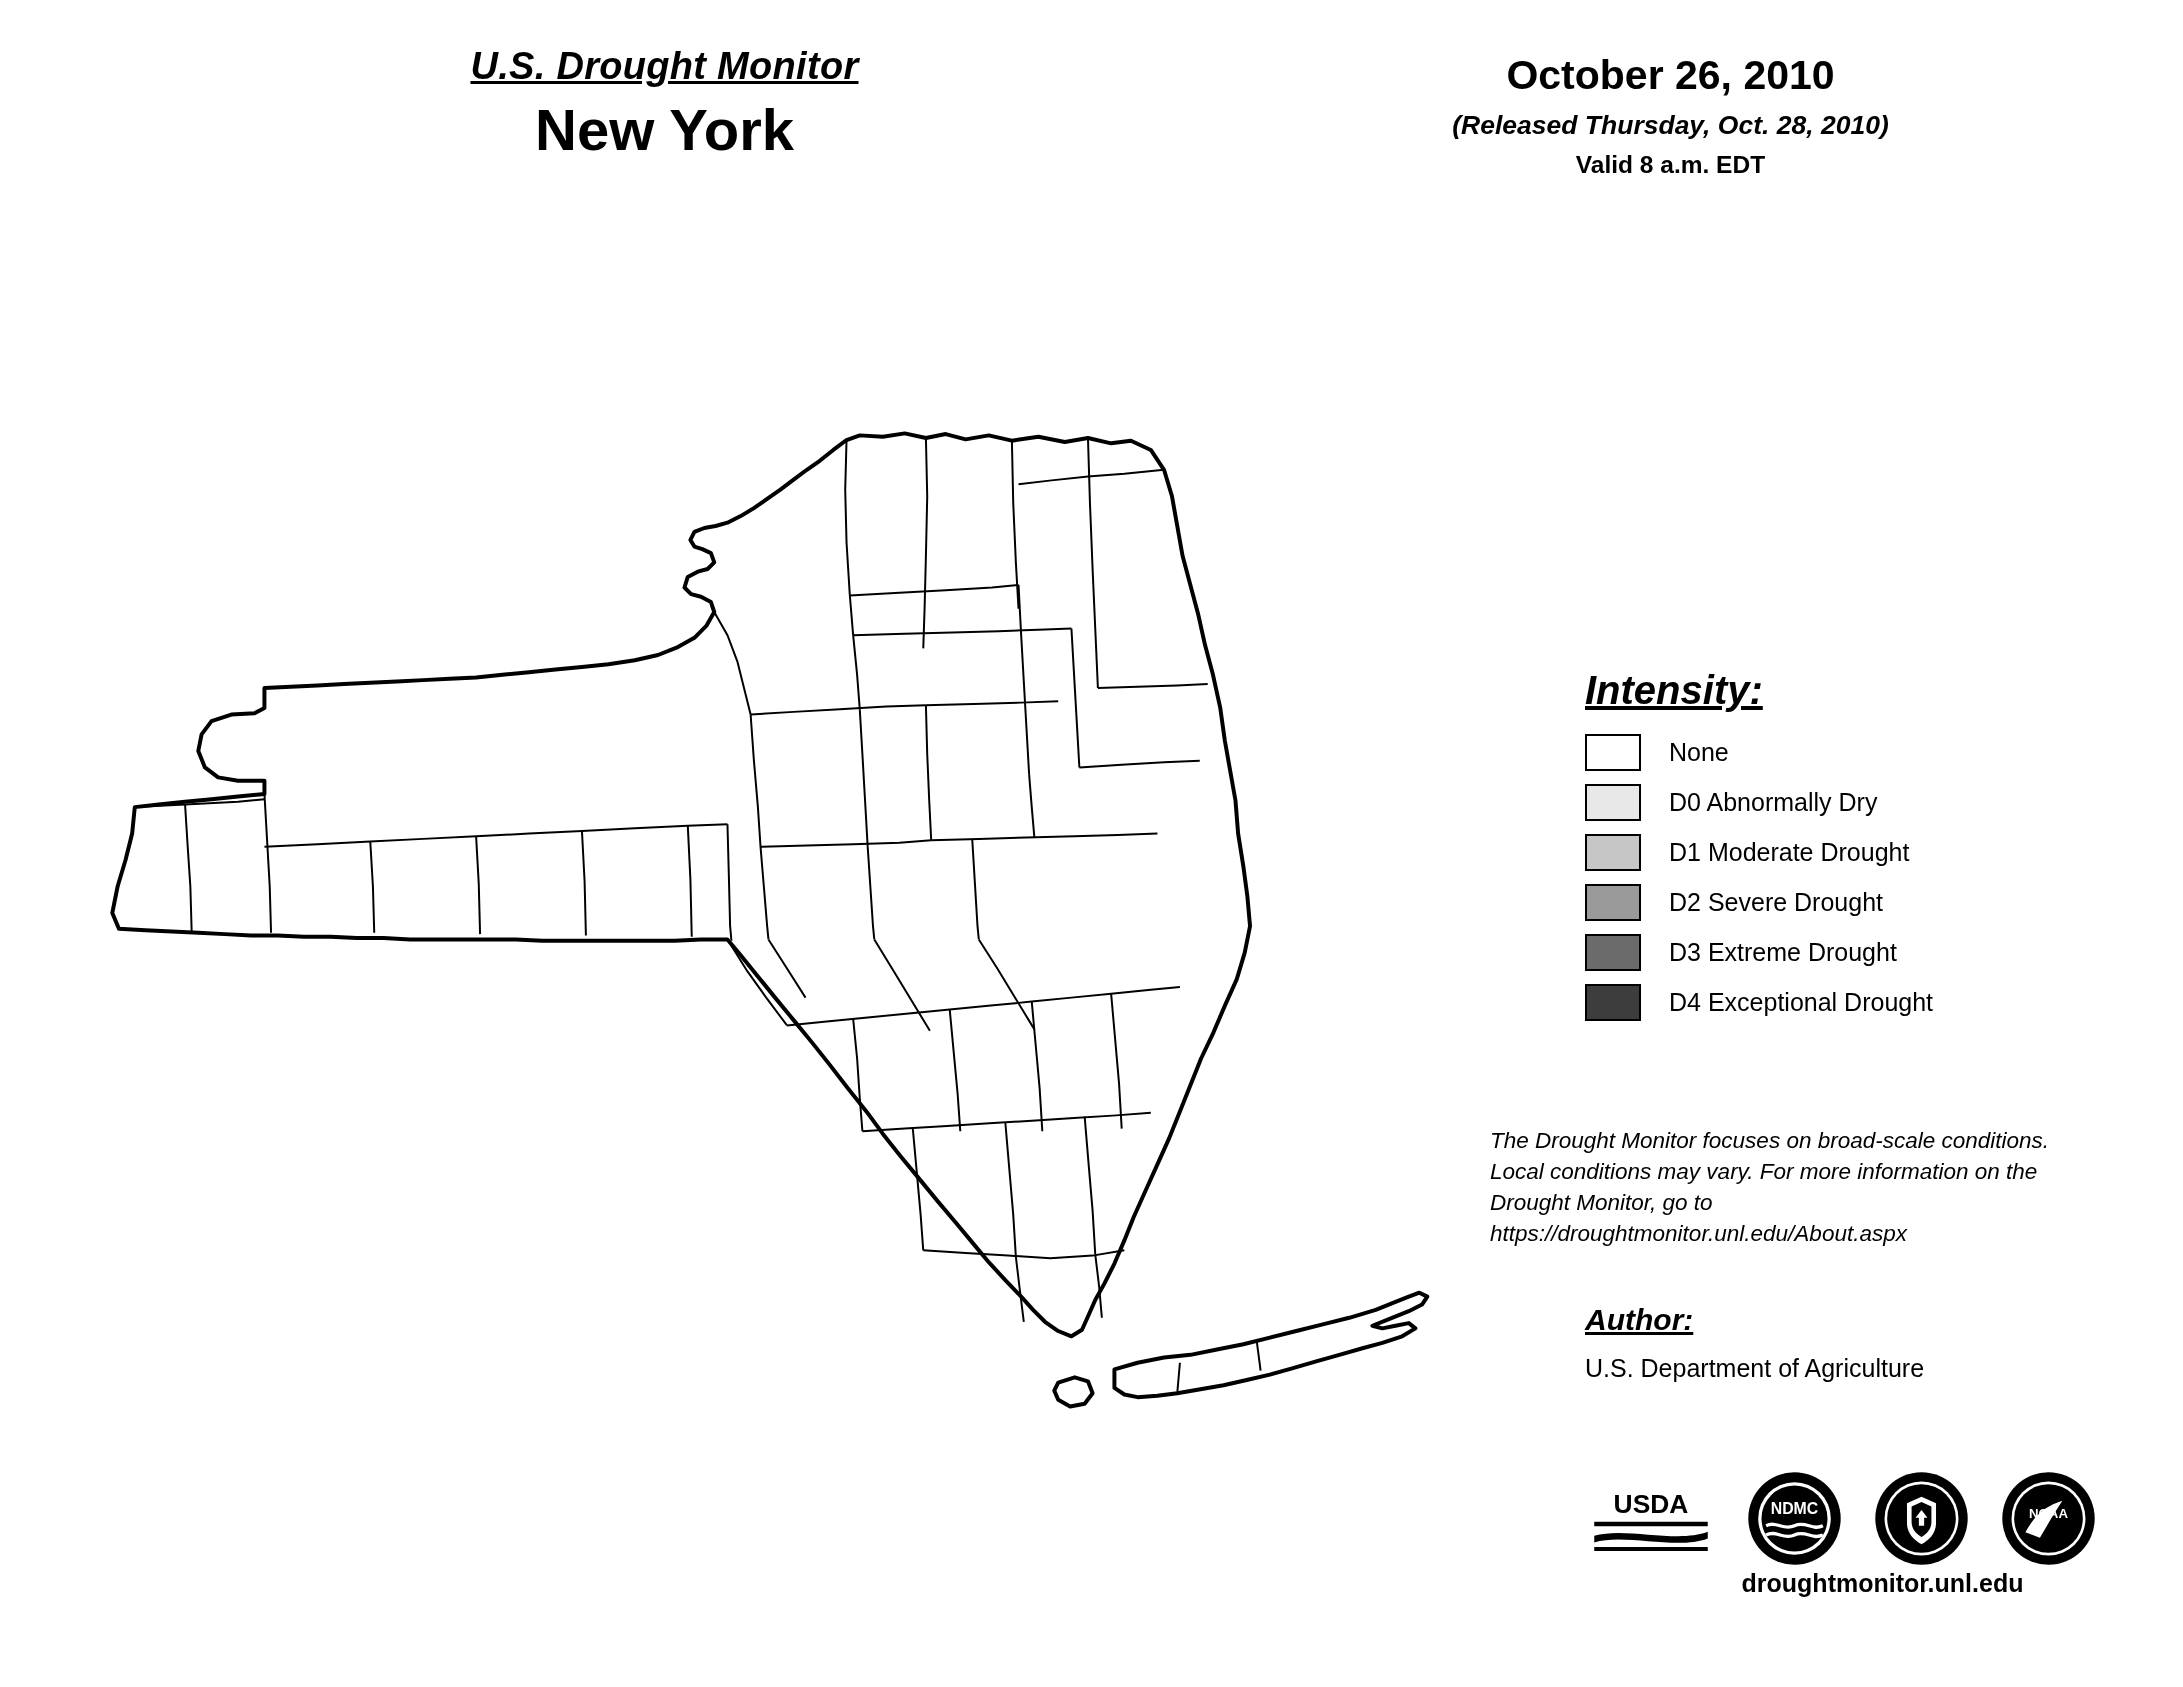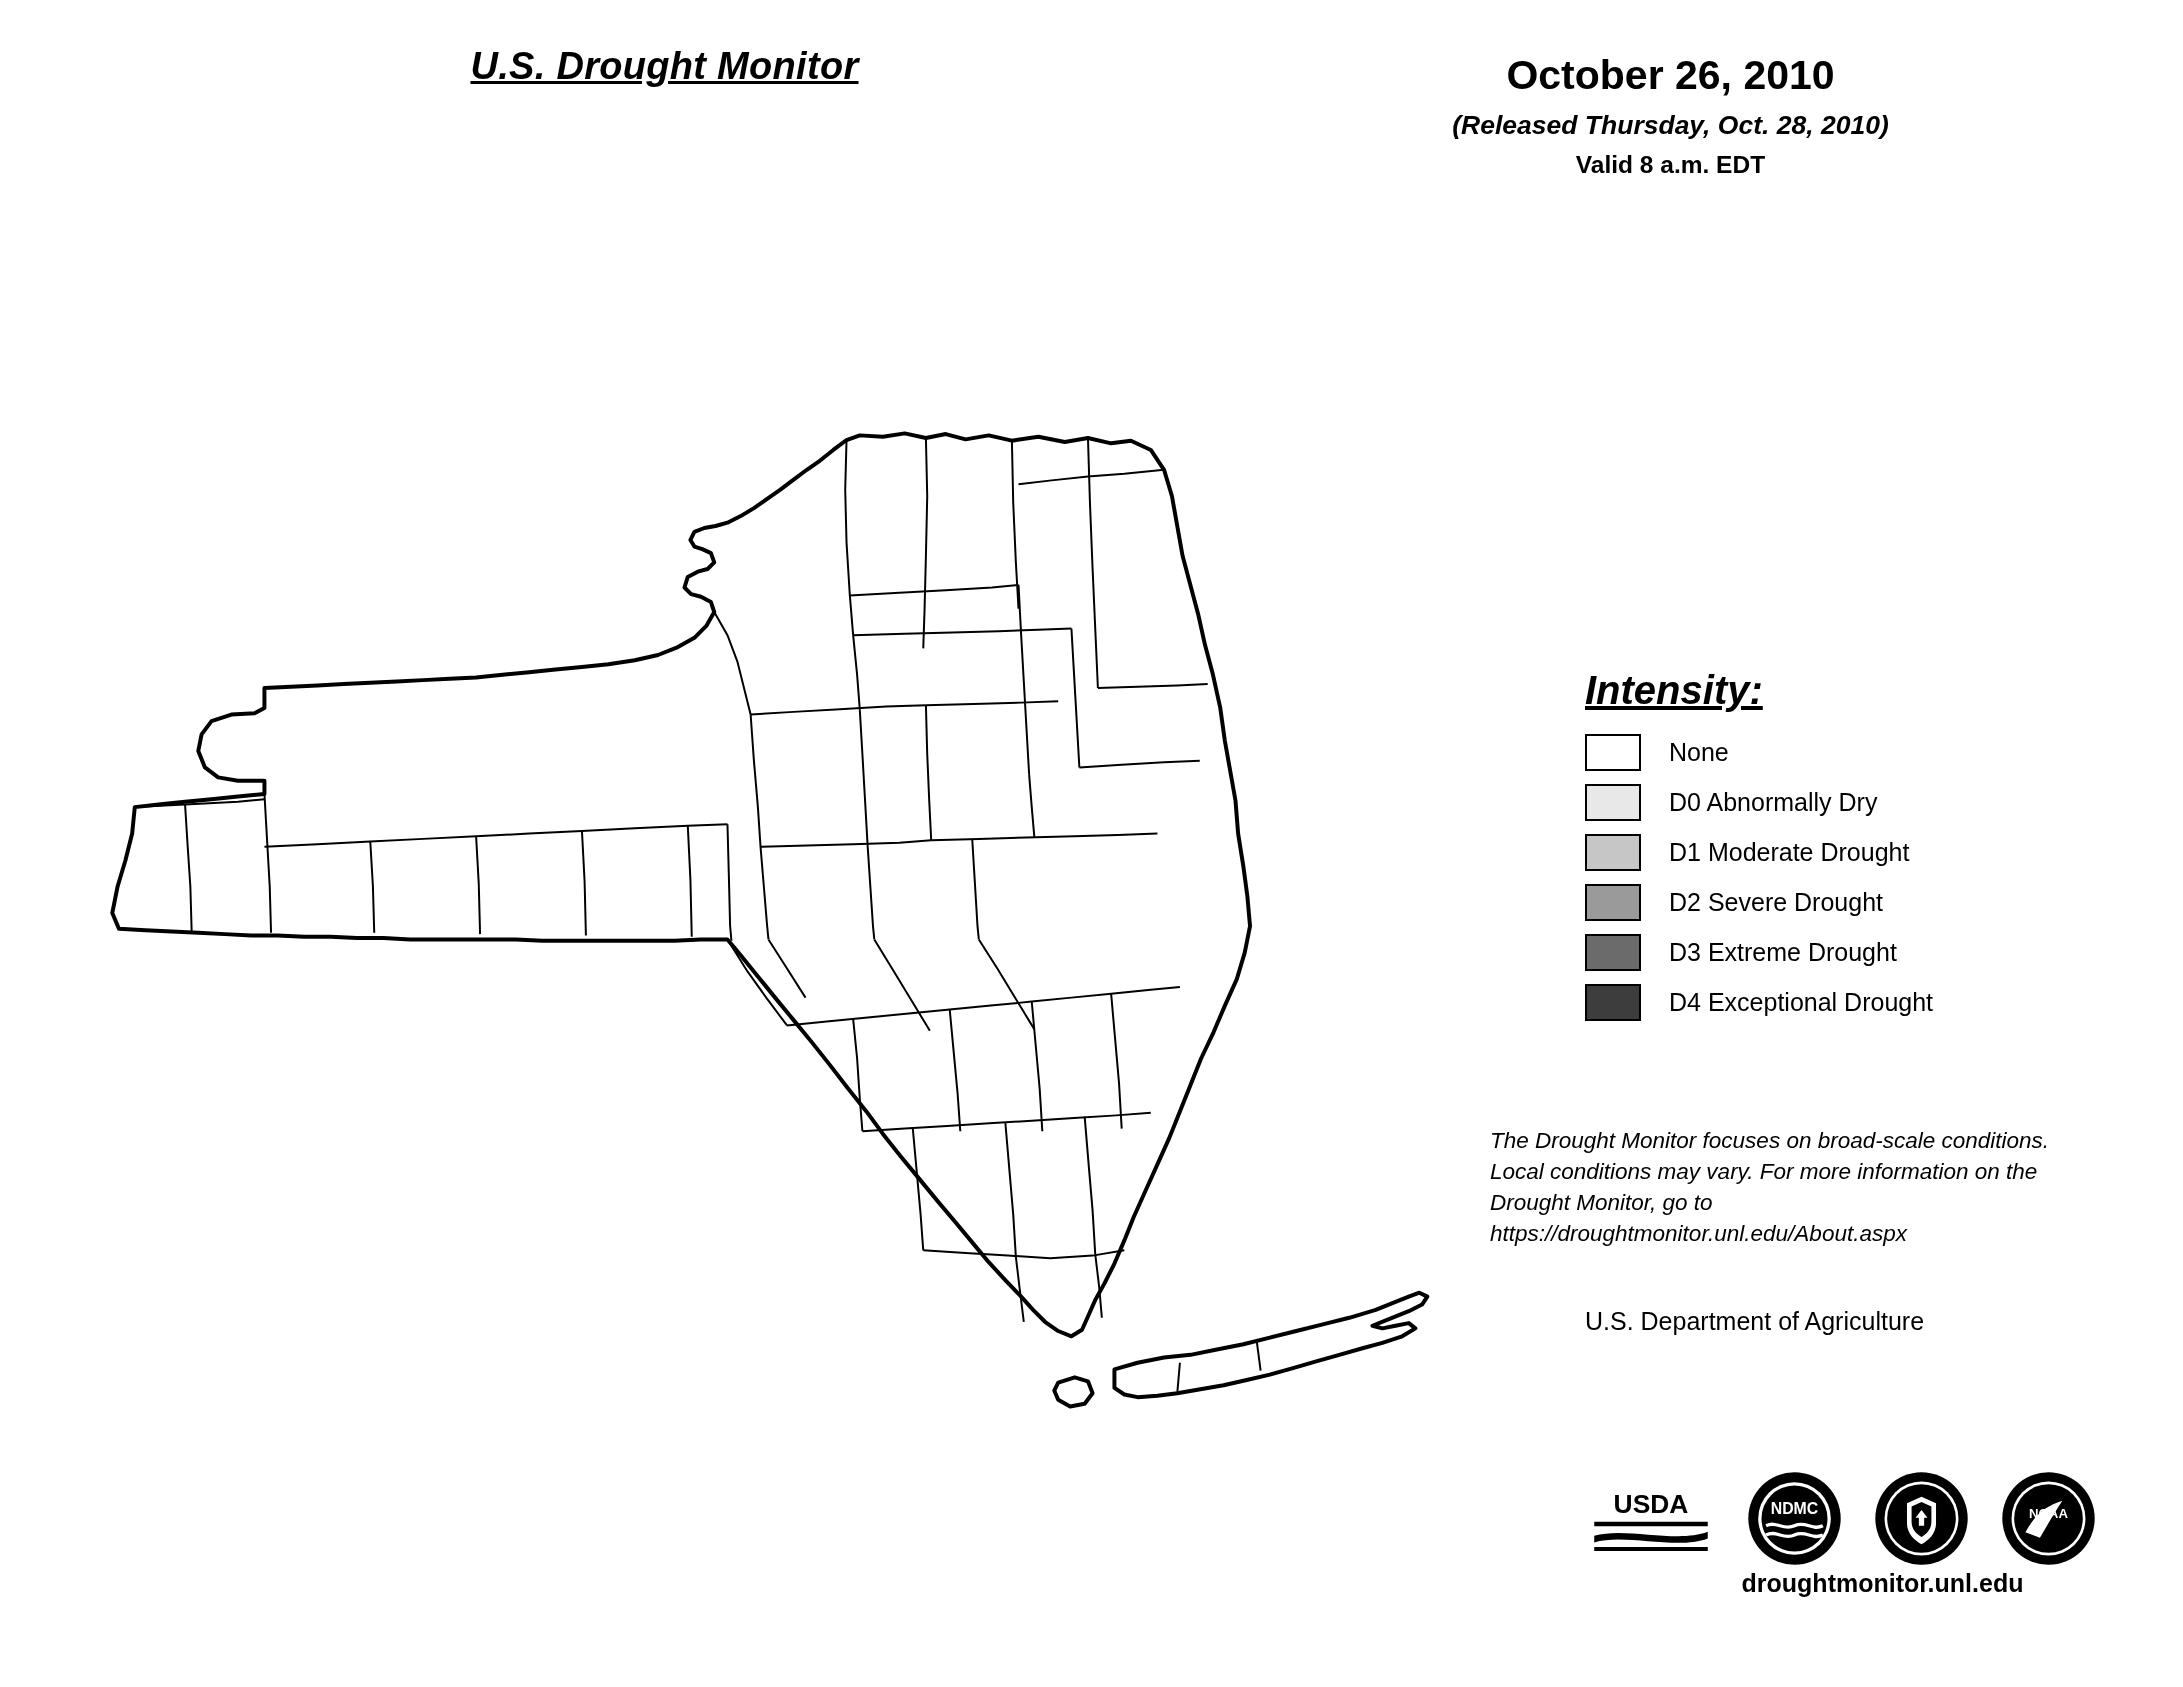--- a/index.html
+++ b/index.html
@@ -163,20 +163,21 @@
     text-align: center;
     font-size: 25px;
     font-weight: bold;
   }
 </style>
 </head>
 <body>
 
 <div id="header-title-block">
   <div id="dm-program-title">U.S. Drought Monitor</div>
+  <div id="state-title">New York</div>
 </div>
 
 <div id="header-date-block">
   <div id="valid-date">October 26, 2010</div>
   <div id="release-date">(Released Thursday, Oct. 28, 2010)</div>
   <div id="valid-time">Valid 8 a.m. EDT</div>
 </div>
 
 <div id="map-area">
   <svg id="map-svg" width="1442" height="1125" viewBox="0 0 2180 1700" xmlns="http://www.w3.org/2000/svg">
@@ -315,20 +316,21 @@
 
   <div class="legend-row">
     <div class="legend-swatch" style="background:#3d3d3d"></div>
     <div class="legend-label">D4 Exceptional Drought</div>
   </div>
 </div>
 
 <div id="disclaimer">The Drought Monitor focuses on broad-scale conditions. Local conditions may vary. For more information on the Drought Monitor, go to https://droughtmonitor.unl.edu/About.aspx</div>
 
 <div id="author-block">
+  <div id="author-heading">Author:</div>
   <div class="author-line">U.S. Department of Agriculture</div>
 </div>
 
 <div id="logo-strip">
 
   <div class="logo">
     <svg width="132" height="86" viewBox="0 0 200 130" xmlns="http://www.w3.org/2000/svg">
       <text x="100" y="58" text-anchor="middle" font-family="Liberation Sans, sans-serif" font-size="40" font-weight="bold" fill="#000">USDA</text>
       <path d="M14 74 H186" stroke="#000" stroke-width="7"></path>
       <path d="M14 92 C60 78, 140 104, 186 86 L186 96 C140 114, 60 88, 14 102 Z" fill="#000"></path>

